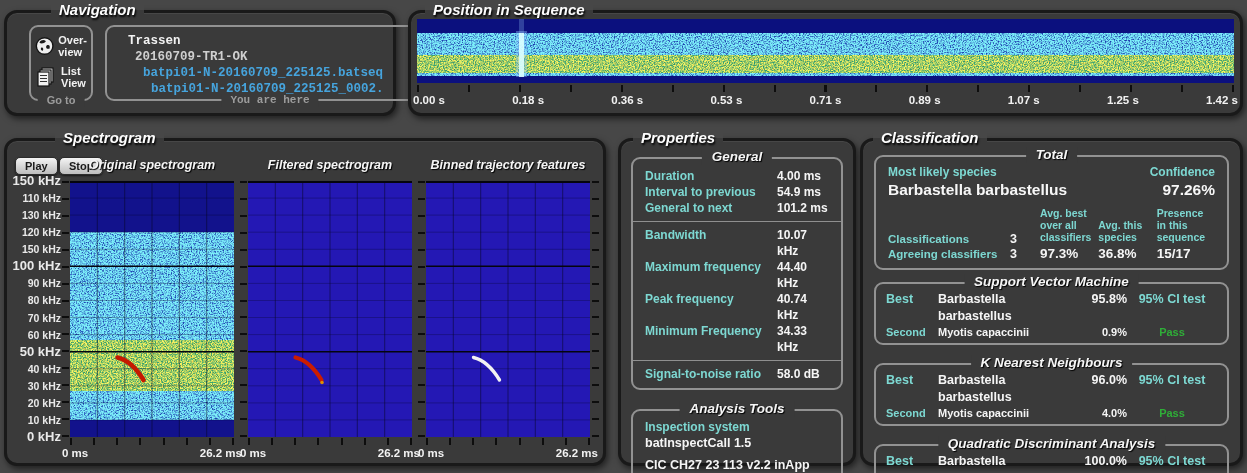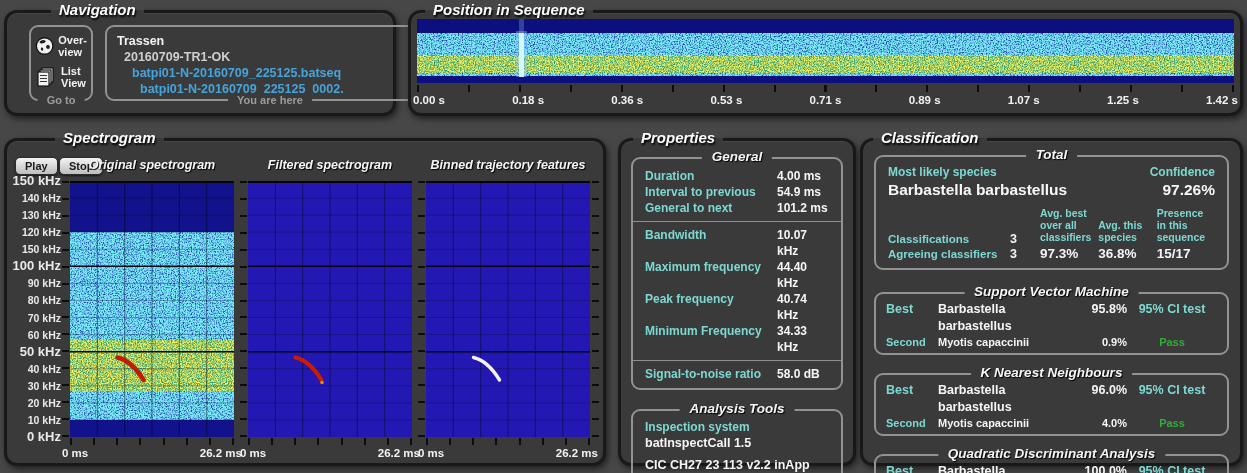--- a/index.html
+++ b/index.html
@@ -23,21 +23,21 @@
     font-style:italic;font-weight:bold;font-size:13.5px;color:#f5f5f5;background:#3a3a3a;
     padding:0 10px;white-space:nowrap;text-shadow:1px 1px 1px #000;line-height:16px;}
   .legend-bottom{position:absolute;bottom:-8px;left:50%;transform:translateX(-50%);
     font-weight:bold;font-size:11px;color:#9c9c9c;background:#3a3a3a;padding:0 9px;
     white-space:nowrap;line-height:13px;}
   
   .goto-box{position:absolute;left:22px;top:12px;width:64px;height:76px;padding:7px 4px;}
   .nav-btn{display:flex;align-items:center;gap:4px;cursor:pointer;margin-bottom:7px;}
   .nav-btn-label{color:#f2f2f2;font-weight:bold;font-size:11px;line-height:1.1;}
   .nav-btn-label span{display:block;}
-  .yah-box{position:absolute;left:98px;top:12px;width:330px;height:76px;padding:6px 10px;}
+  .yah-box{position:absolute;left:98px;top:12px;width:330px;height:76px;padding:6px 21px;font-family:Liberation Mono, monospace;}
   .yah-line{font-weight:bold;font-size:12.5px;line-height:16px;white-space:nowrap;overflow:hidden;}
   .yah-l1{color:#f2f2f2;}
   .yah-l2{color:#cfcfcf;padding-left:7px;}
   .yah-l3{color:#46a4dd;padding-left:15px;cursor:pointer;}
   .yah-l4{color:#46a4dd;padding-left:23px;cursor:pointer;}
   
   .pos-strip{position:absolute;left:6px;top:6px;width:817px;height:64px;display:block;}
   .pos-ticks{position:absolute;left:6px;top:72px;width:817px;height:7px;
     background-image:repeating-linear-gradient(to right,#0d0d0d 0,#0d0d0d 2px,transparent 2px,transparent 6.25%);
     border-right:2px solid #0d0d0d;}
@@ -73,21 +73,21 @@
   .fset-atools{padding:9px 12px 6px;}
   .prow{display:grid;grid-template-columns:132px 1fr;font-weight:bold;font-size:12px;line-height:16px;}
   .plabel{color:#7dd8d2;}
   .pvalue{color:#f5f5f5;}
   .fdiv{border-top:1.5px solid #8f8f8f;margin:5px -12px;}
   .ablock{margin-bottom:5px;}
   .alabel{color:#7dd8d2;font-weight:bold;font-size:12px;line-height:15px;}
   .avalue{color:#f5f5f5;font-weight:bold;font-size:12.5px;line-height:17px;}
   
   .class-panel .inner{padding:14px 11px 0;}
-  .fset-total{padding:8px 12px 6px;margin-bottom:22px;}
+  .fset-total{padding:8px 12px 6px;margin-bottom:12px;}
   .tot-r1{display:flex;justify-content:space-between;color:#7dd8d2;font-weight:bold;font-size:12px;line-height:15px;}
   .tot-r2{display:flex;justify-content:space-between;color:#f7f7f7;font-weight:bold;font-size:15.5px;line-height:20px;margin-bottom:7px;}
   .tot-r3{display:flex;align-items:flex-end;}
   .tot-left{width:152px;}
   .tot-lrow{display:grid;grid-template-columns:122px 1fr;font-weight:bold;font-size:11.5px;line-height:15px;}
   .tot-lrow .lab{color:#7dd8d2;}
   .tot-lrow .val{color:#f5f5f5;font-size:12.5px;}
   .tot-stat{flex:1;text-align:left;}
   .tot-stat .hdr{display:block;color:#7dd8d2;font-weight:bold;font-size:10.5px;line-height:12px;}
   .tot-stat .val{display:block;color:#f5f5f5;font-weight:bold;font-size:13.5px;line-height:17px;margin-top:2px;}
@@ -220,21 +220,21 @@
   <section class="panel spec-panel">
     <span class="panel-title" style="left:48px;">Spectrogram</span>
     <button class="btn btn-play">Play</button>
     <button class="btn btn-stop">Stop</button>
     <span class="plot-title pt1">Original spectrogram</span>
     <span class="plot-title pt2">Filtered spectrogram</span>
     <span class="plot-title pt3">Binned trajectory features</span>
 
     <div class="freq-col">
       <span class="maj">150 kHz</span>
-      <span>140 kHz</span>
+      <span>110 kHz</span>
       <span>130 kHz</span>
       <span>120 kHz</span>
       <span>150 kHz</span>
       <span class="maj">100 kHz</span>
       <span>90 kHz</span>
       <span>80 kHz</span>
       <span>70 kHz</span>
       <span>60 kHz</span>
       <span class="maj">50 kHz</span>
       <span>40 kHz</span>

